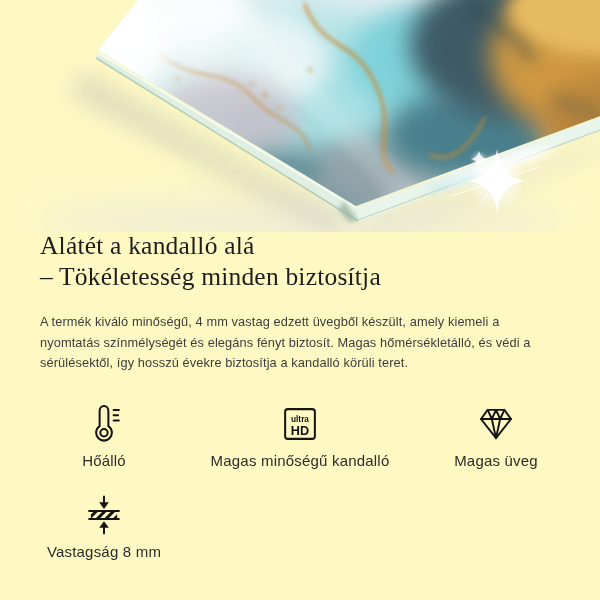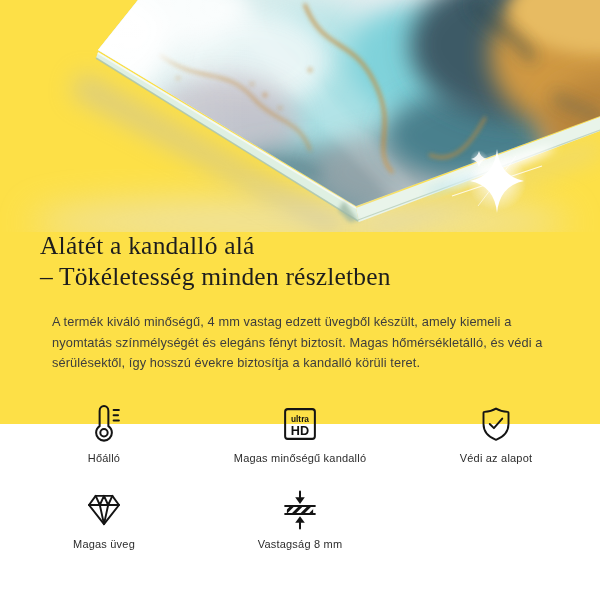--- a/index.html
+++ b/index.html
@@ -1,52 +1,52 @@
 <!DOCTYPE html>
 <html><head>
 <meta charset="utf-8">
 <style>
   * { margin: 0; padding: 0; box-sizing: border-box; }
   html, body { width: 600px; height: 600px; background: #ffffff; overflow: hidden; }
   body { font-family: "Liberation Sans", sans-serif; position: relative; }
 
-  .stage { position: absolute; inset: 0; width: 600px; height: 424px; background: #fde047; }
+  .stage { position: absolute; inset: 0; width: 600px; height: 600px; background: #fef9c3; }
 
   .hero { position: absolute; top: 0; left: 0; width: 600px; height: 232px; }
   .hero svg { display: block; }
 
   .headline {
     position: absolute; left: 40px; top: 230px;
     font-family: "Liberation Serif", "DejaVu Serif", serif;
     font-weight: 400;
     font-size: 25.5px;
     line-height: 31px;
     color: #1d1d1d;
     letter-spacing: 0.2px;
   }
 
   .description {
-    position: absolute; left: 52px; top: 312px; width: 508px;
+    position: absolute; left: 40px; top: 312px; width: 508px;
     font-size: 12.8px;
     line-height: 20.6px;
     color: #3d3d3d;
     letter-spacing: 0.1px;
   }
 
   .features {
     position: absolute; left: 6px; top: 402px;
     display: grid;
     grid-template-columns: repeat(3, 196px);
     row-gap: 24px;
   }
   .feature { display: flex; flex-direction: column; align-items: center; }
   .feature .icon-wrap { height: 44px; display: flex; align-items: center; justify-content: center; }
   .feature .label {
     margin-top: 6px;
-    font-size: 11px;
+    font-size: 15px;
     color: #2c2c2c;
     letter-spacing: 0.2px;
     text-align: center;
     white-space: nowrap;
   }
   .ic { stroke: #141414; fill: none; stroke-width: 2.3; stroke-linecap: round; stroke-linejoin: round; }
   .ic-fill { fill: #141414; stroke: none; }
   .badge-text { font-family: "Liberation Sans", sans-serif; font-weight: 700; fill: #111111; }
 </style>
 </head>
@@ -151,21 +151,21 @@
           <path d="M497,168 Q499,179 510,181 Q499,183 497,194 Q495,183 484,181 Q495,179 497,168 Z" fill="#ffffff"></path>
         </g>
         <circle cx="479" cy="159" r="9" fill="url(#glowG)" opacity="0.6"></circle>
         <path d="M479,151 Q480.5,157.5 487,159 Q480.5,160.5 479,167 Q477.5,160.5 471,159 Q477.5,157.5 479,151 Z" fill="#ffffff" opacity="0.85"></path>
       </g>
     </svg>
   </div>
 
   <h1 class="headline">
     <span>Alátét a kandalló alá</span><br>
-    <span>– Tökéletesség minden részletben</span>
+    <span>– Tökéletesség minden biztosítja</span>
   </h1>
 
   <p class="description">A termék kiváló minőségű, 4 mm vastag edzett üvegből készült, amely kiemeli a nyomtatás színmélységét és elegáns fényt biztosít. Magas hőmérsékletálló, és védi a sérülésektől, így hosszú évekre biztosítja a kandalló körüli teret.</p>
 
   <div class="features">
 
     <div class="feature">
       <div class="icon-wrap">
         <svg width="42" height="42" viewBox="0 0 48 48">
           <g class="ic">
@@ -184,31 +184,20 @@
       <div class="icon-wrap">
         <svg width="42" height="42" viewBox="0 0 48 48">
           <rect class="ic" x="7" y="7" width="34" height="34" rx="3" stroke-width="2.6"></rect>
           <text class="badge-text" x="24" y="21.5" font-size="9.5" text-anchor="middle">ultra</text>
           <text class="badge-text" x="24" y="36.5" font-size="14.5" text-anchor="middle">HD</text>
         </svg>
       </div>
       <div class="label">Magas minőségű kandalló</div>
     </div>
 
-    <div class="feature">
-      <div class="icon-wrap">
-        <svg width="40" height="40" viewBox="0 0 48 48">
-          <g class="ic" stroke-width="2.5">
-            <path d="M24,5.5 C28,8 33.5,9.2 38,9.5 C38.6,9.5 39,10 39,10.6 L39,24 C39,33 33,39.5 24,43 C15,39.5 9,33 9,24 L9,10.6 C9,10 9.4,9.5 10,9.5 C14.5,9.2 20,8 24,5.5 Z"></path>
-            <path d="M16.5,24 L21.5,29 L31.5,17.5"></path>
-          </g>
-        </svg>
-      </div>
-      <div class="label">Védi az alapot</div>
-    </div>
 
     <div class="feature">
       <div class="icon-wrap">
         <svg width="40" height="40" viewBox="0 0 48 48">
           <g class="ic" stroke-width="2.2">
             <path d="M6,18 L14,7 L34,7 L42,18 L24,41 Z"></path>
             <line x1="6" y1="18" x2="42" y2="18"></line>
             <path d="M14,7 L19,18 L24,7 L29,18 L34,7"></path>
             <path d="M19,18 L24,41 L29,18"></path>
           </g>

